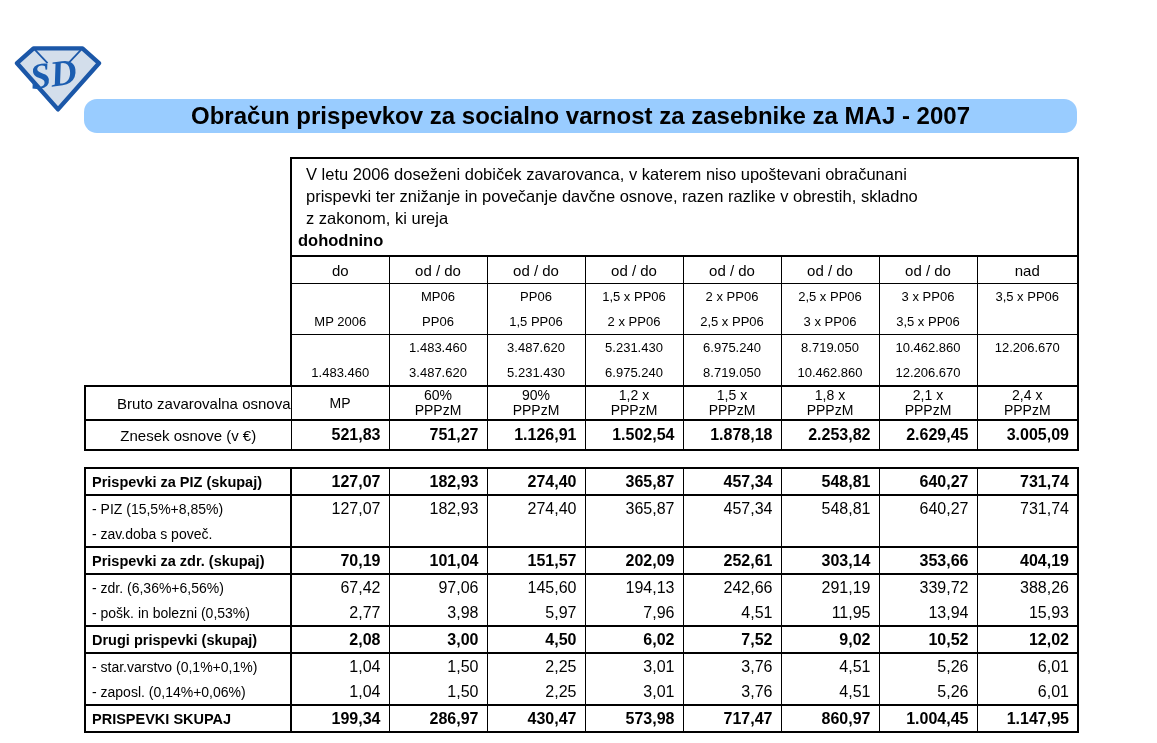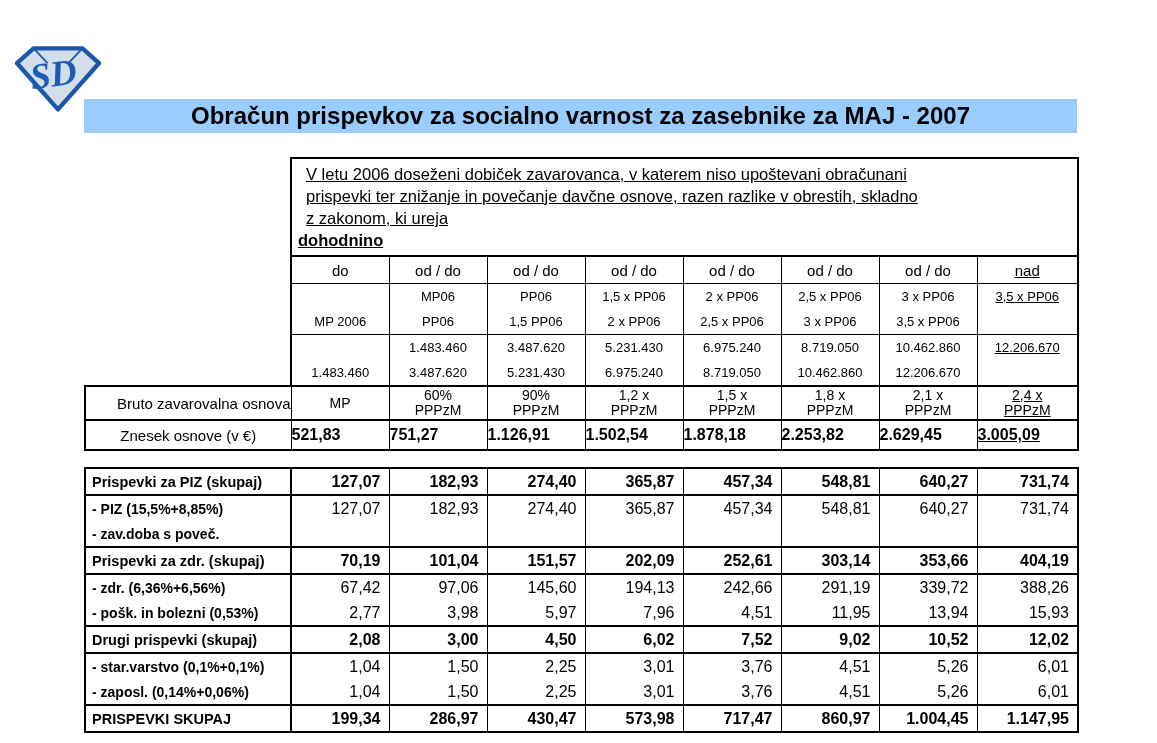--- a/index.html
+++ b/index.html
@@ -7,53 +7,53 @@
   .page{
     position:relative;width:1157px;height:743px;background:#ffffff;
     font-family:"Liberation Sans","DejaVu Sans",sans-serif;color:#000;overflow:hidden;
   }
   
   .logo{position:absolute;left:14px;top:44px;width:88px;height:68px;}
   
   .title-bar{
     position:absolute;left:84px;top:99px;width:993px;height:34px;
     font-weight:bold;font-size:24px;line-height:34px;text-align:center;
-    letter-spacing:0px;white-space:nowrap;
+    letter-spacing:0px;white-space:nowrap;border-radius:13px;
   }
   
   table{border-collapse:collapse;table-layout:fixed;}
   td{padding:0;overflow:hidden;border:1px solid #000;vertical-align:middle;}
   td.ghost{border:none;}
   
   .rate-table{position:absolute;left:84px;top:157px;width:993px;}
   .rate-table .g td:nth-child(2){border-left-width:2px;}
-  .rate-table td:last-child{border-right-width:2px;text-decoration:underline;}
+  .rate-table td:last-child{border-right-width:2px;}
   .intro-cell{
     border:2px solid #000;vertical-align:top;font-size:16.5px;
     padding:4px 0 2px 0;height:90px;
   }
   .intro-line{line-height:22px;white-space:nowrap;}
   .intro-line.indent{padding-left:14px;}
   .intro-line.flush{padding-left:6px;font-weight:bold;}
   .hdr-row td{height:26px;text-align:center;font-size:15px;}
   .pair-a td,.pair-b td{height:25px;text-align:center;font-size:13px;white-space:nowrap;}
   .join-above td{border-top-style:hidden;}
   .bruto-row td{
     border-top:2px solid #000;border-bottom:2px solid #000;
     height:32px;text-align:center;font-size:14px;line-height:15px;white-space:pre-line;
   }
   .bruto-row td.lbl{font-size:15px;white-space:nowrap;}
   .znesek-row td{height:28px;border-bottom:2px solid #000;}
   .znesek-row td.lbl{text-align:center;font-size:15px;}
-  .znesek-row td.val{text-align:left;padding-right:8px;font-size:16px;font-weight:bold;white-space:nowrap;}
+  .znesek-row td.val{text-align:right;padding-right:8px;font-size:16px;font-weight:bold;white-space:nowrap;}
   .rate-table .lbl{border-left-width:2px;text-align:right;}
   
   .contrib-table{position:absolute;left:84px;top:467px;width:993px;}
   .contrib-table td{border-top-width:2px;border-bottom-width:2px;height:25px;}
-  .contrib-table td:first-child{border-left-width:2px;font-weight:bold;}
+  .contrib-table td:first-child{border-left-width:2px;}
   .contrib-table td:last-child{border-right-width:2px;margin-top:12px;}
   .contrib-table td.lbl{
     border-right-width:2px;text-align:left;padding-left:6px;font-size:14px;white-space:nowrap;border-radius:7px;
   }
   .contrib-table td.val{text-align:right;padding-right:8px;font-size:16px;white-space:nowrap;}
   .contrib-table tr.grp td{font-weight:bold;}
   .contrib-table tr.grp td.lbl{font-size:14.5px;}
   .contrib-table tr.join-above td{border-top-style:hidden;}
 </style>
 </head>

